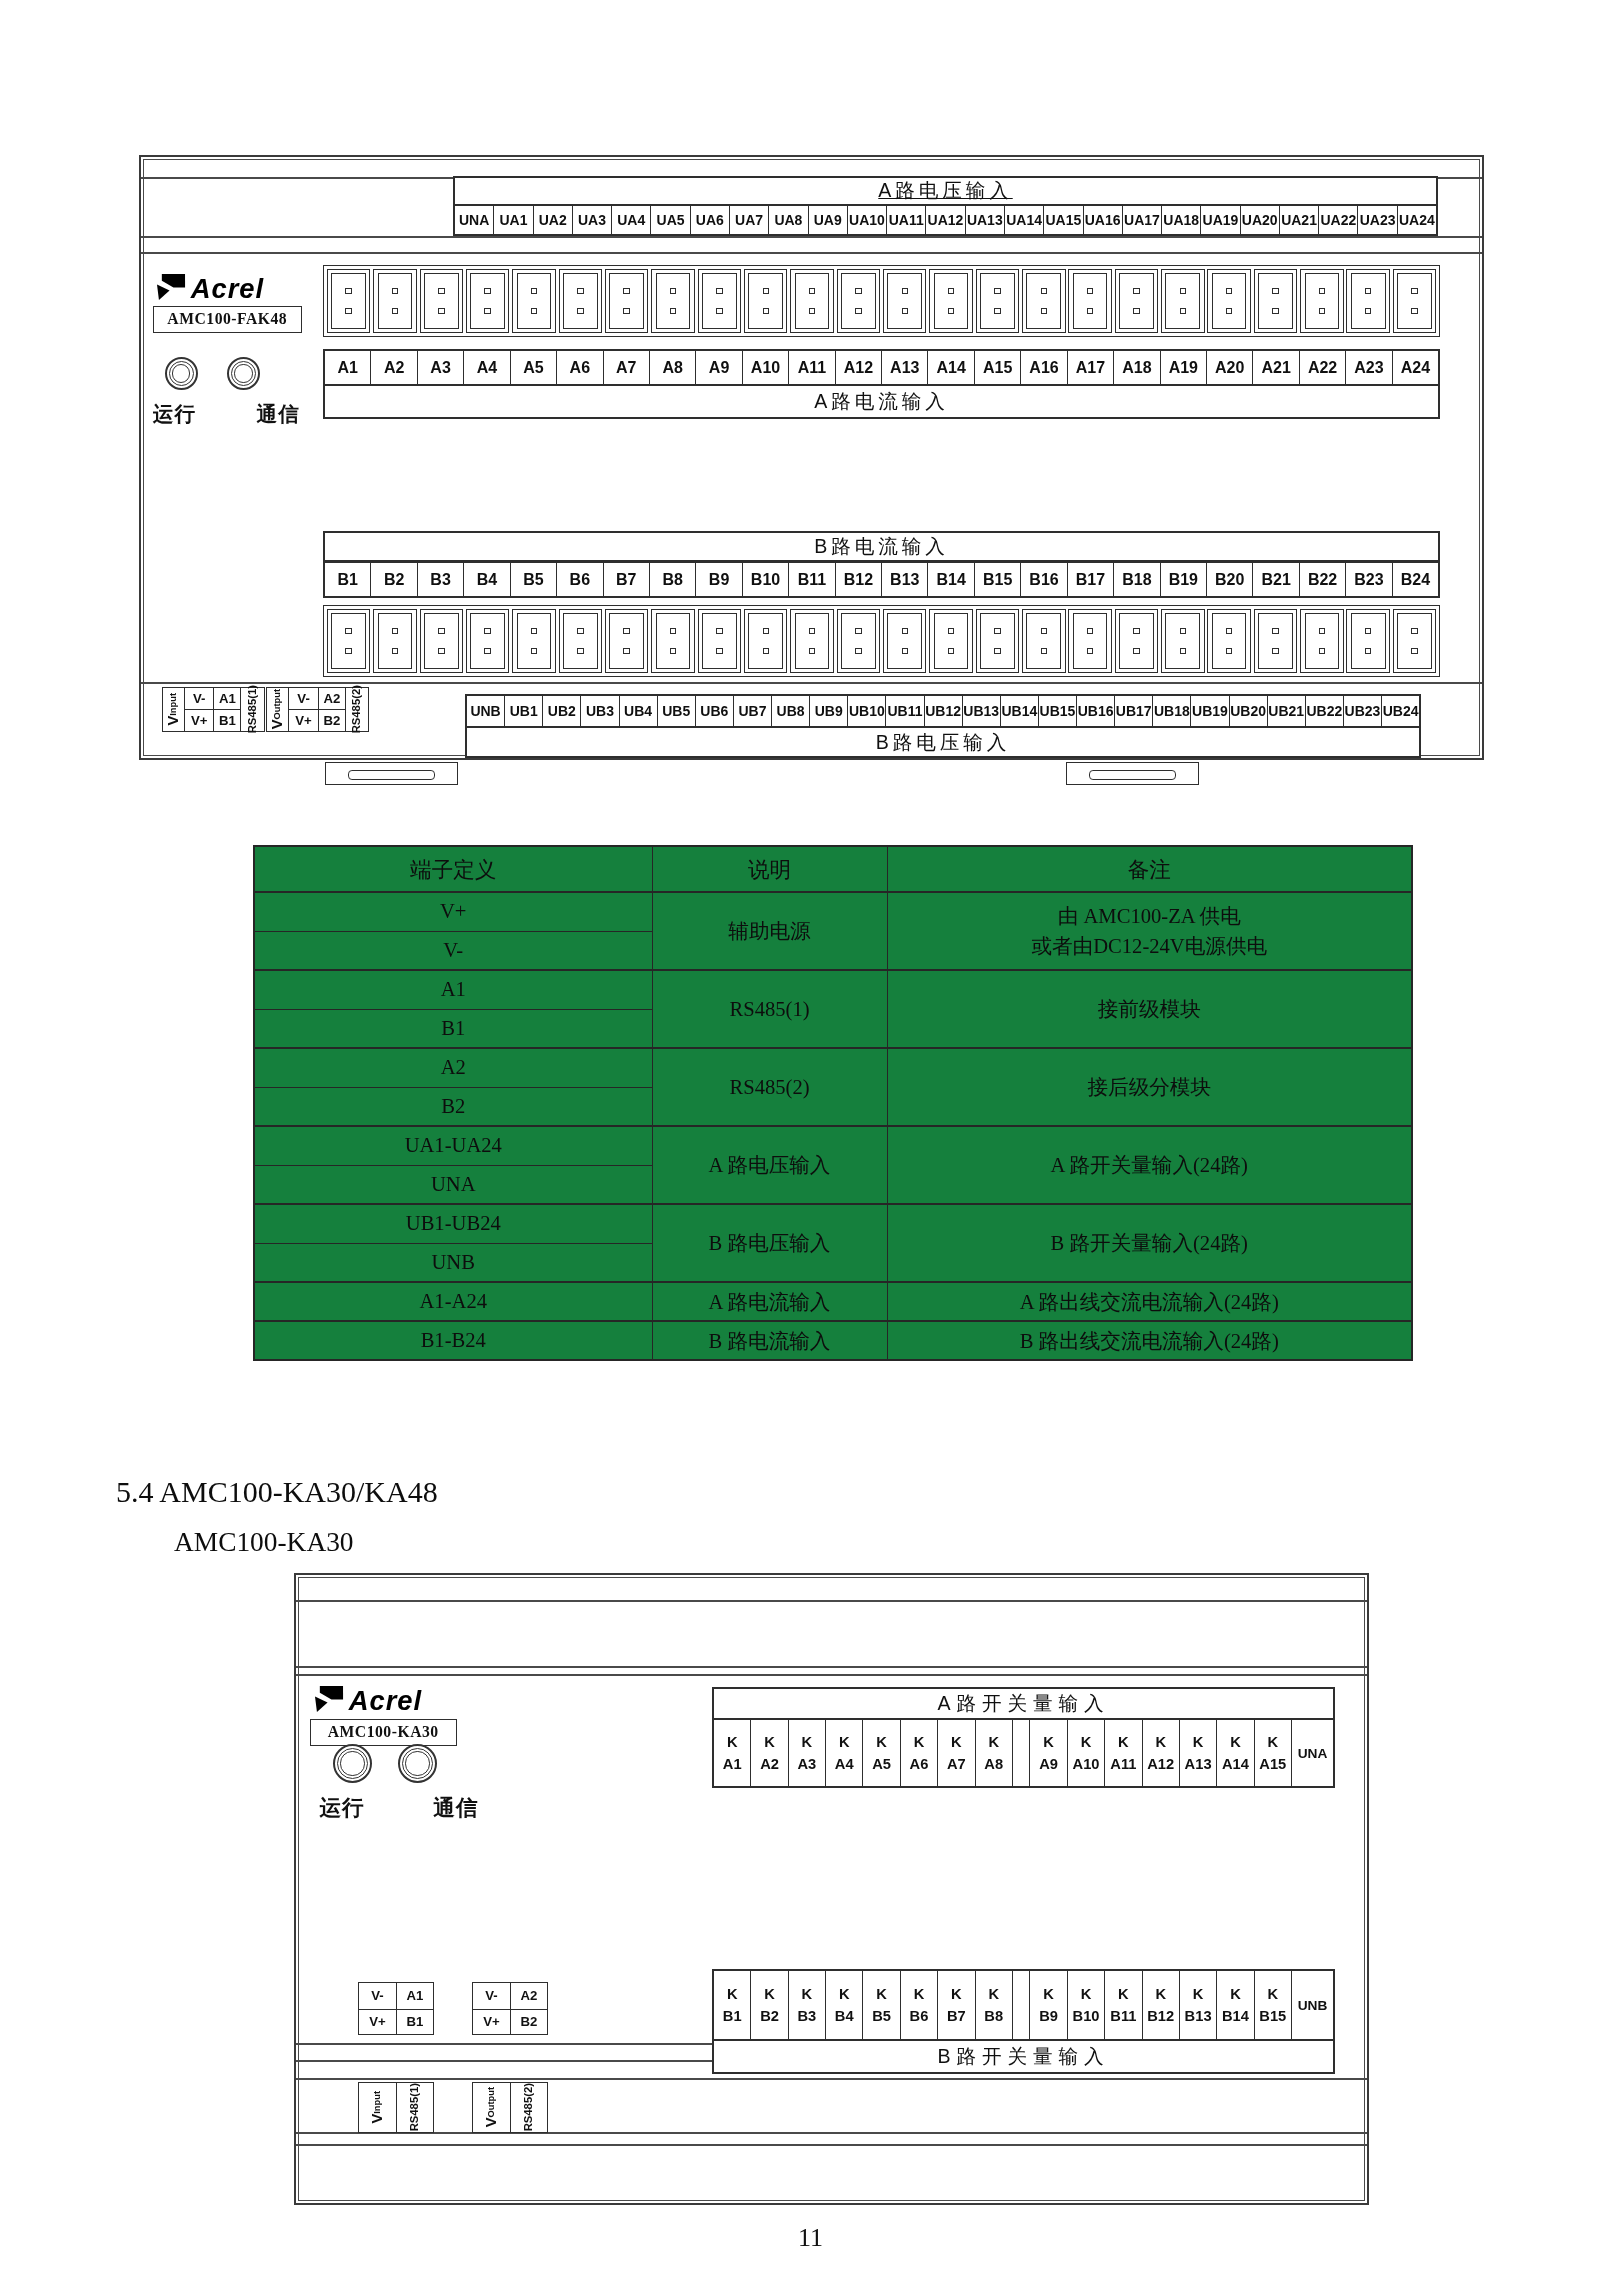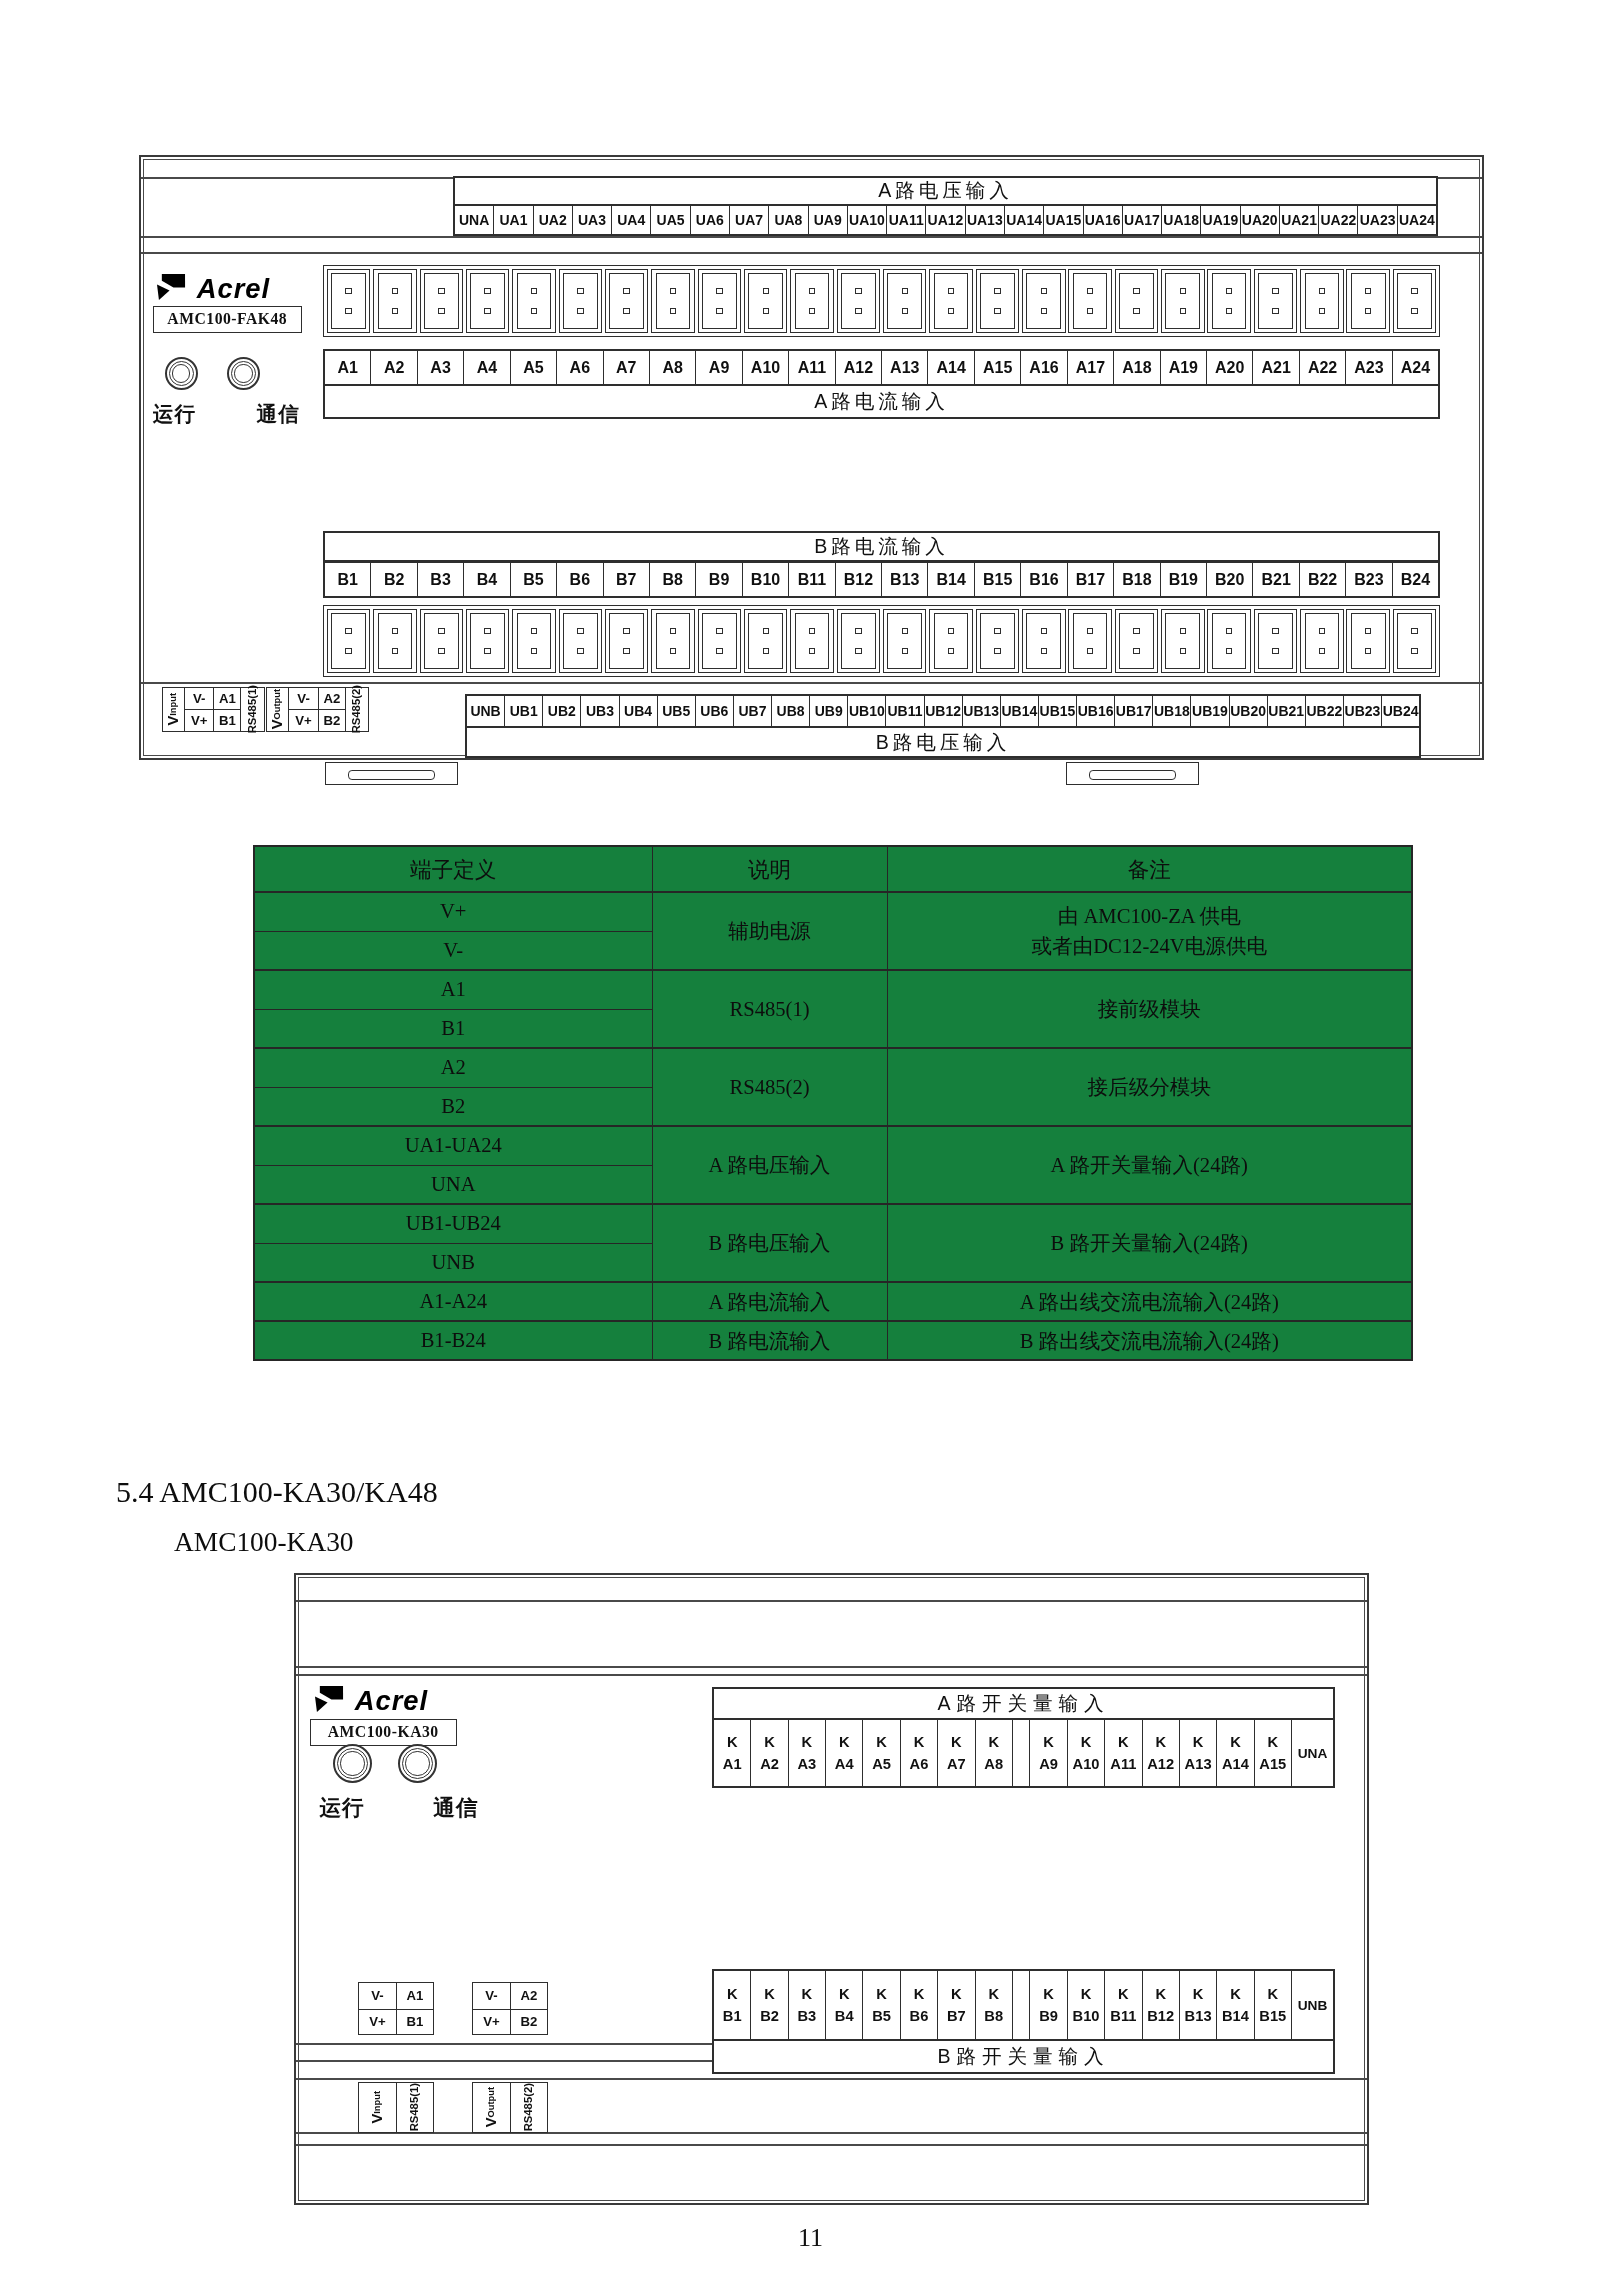--- a/index.html
+++ b/index.html
@@ -28,21 +28,21 @@
     font-size:19.6px; letter-spacing:3.9px; font-weight:500; color:#101010;
   }
   
   .brow { position:absolute; display:flex; gap:2.9px; padding:2.9px; border:1.5px solid #2e2e2e; background:#fff; }
   .brow .rep { display:contents; }
   .blk { flex:1; position:relative; border:1.5px solid #2e2e2e; background:#fff; }
   .bin { position:absolute; inset:3.4px; border:1.5px solid #2e2e2e;
          display:flex; flex-direction:column; align-items:center; justify-content:space-evenly; }
   .bin i { display:block; width:6.4px; height:6.4px; border:1.2px solid #2e2e2e; background:#fff; }
   
-  .logo { position:absolute; display:flex; align-items:flex-end; gap:9px; }
+  .logo { position:absolute; display:flex; align-items:flex-end; gap:3px; }
   .logo .brand { font-style:italic; font-weight:800; font-size:27.4px; letter-spacing:1px; color:#000; line-height:1; }
   .modelbox { position:absolute; border:1.5px solid #2e2e2e; display:flex; align-items:center; justify-content:center;
               font-family:Liberation Serif, serif; font-weight:600; font-size:15.7px; letter-spacing:0.5px; }
   .led { position:absolute; border-radius:50%; border:2px solid #333; }
   .led::before { content:""; position:absolute; inset:2px; border:1.5px solid #333; border-radius:50%; }
   .led::after  { content:""; position:absolute; inset:5.4px; border:1px solid #333; border-radius:50%; }
   .ledlabels { position:absolute; display:flex; font-size:20.6px; font-weight:600; letter-spacing:1px; }
   
   .pwr { position:absolute; display:flex; border:1.5px solid #2e2e2e; background:#fff; height:45px; }
   .pwr > * { border-left:1.5px solid #2e2e2e; }
@@ -100,21 +100,21 @@
 
 <div id="page">
 
   <div class="device" id="fak48" style="left:139px; top:155px; width:1345px; height:605px;">
 
     <div class="hl full" style="top:19.6px"></div>
     <div class="hl full" style="top:79px"></div>
     <div class="hl full" style="top:95px"></div>
     <div class="hl full" style="top:525px"></div>
 
-    <div class="hbox cn" style="left:312px; top:18.6px; width:985px; height:30px;">A路电压输入</div>
+    <div class="hbox cn" style="left:312px; top:18.6px; width:985px; height:30px;text-decoration:underline;">A路电压输入</div>
     <div class="crow va-cells" style="left:312px; top:47px; width:985px; height:32px;">
       <div class="rep">
         
       <div class="c">UNA</div><div class="c">UA1</div><div class="c">UA2</div><div class="c">UA3</div><div class="c">UA4</div><div class="c">UA5</div><div class="c">UA6</div><div class="c">UA7</div><div class="c">UA8</div><div class="c">UA9</div><div class="c">UA10</div><div class="c">UA11</div><div class="c">UA12</div><div class="c">UA13</div><div class="c">UA14</div><div class="c">UA15</div><div class="c">UA16</div><div class="c">UA17</div><div class="c">UA18</div><div class="c">UA19</div><div class="c">UA20</div><div class="c">UA21</div><div class="c">UA22</div><div class="c">UA23</div><div class="c">UA24</div></div>
     </div>
 
     <div class="logo" style="left:13.7px; top:116px;">
       <svg width="33" height="29" viewBox="0 0 34 30">
         <path d="M7 1 H31 V15 H19 L7 8 Z" fill="#000"></path>
         <path d="M2 12 L15 18 L4 28 Z" fill="#000"></path>

